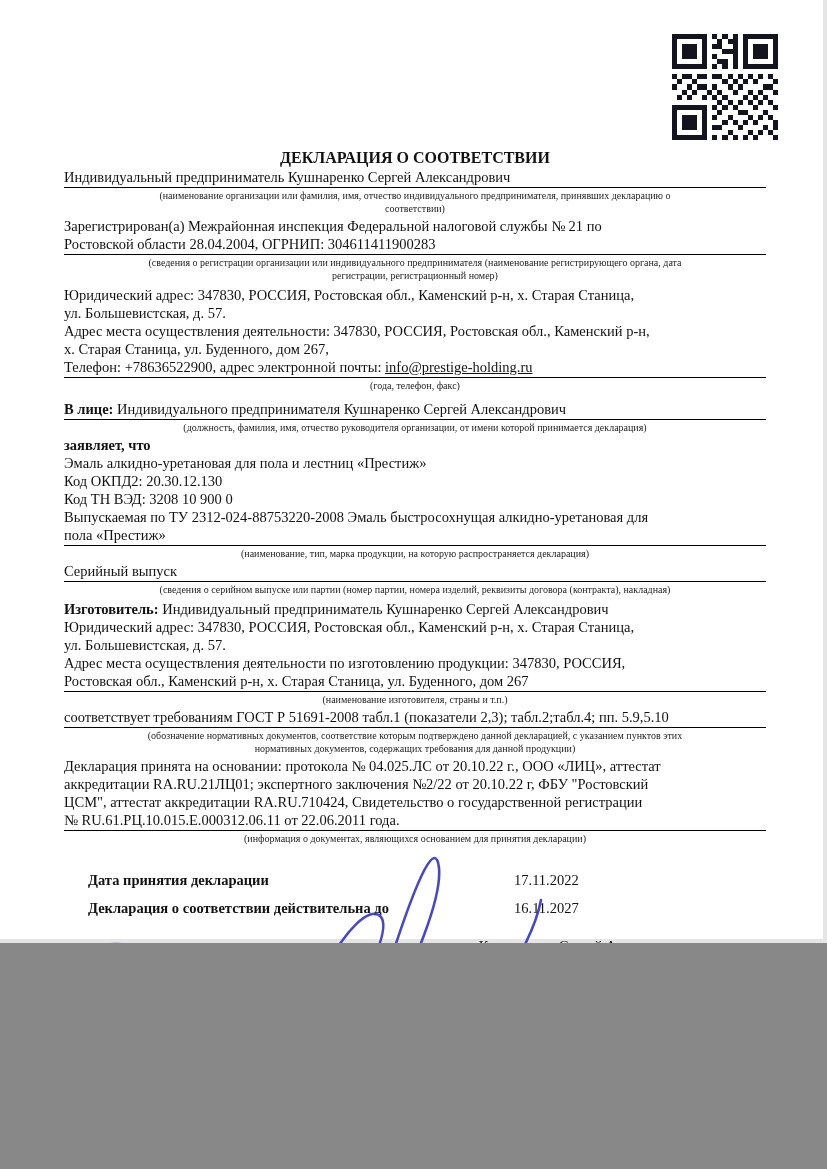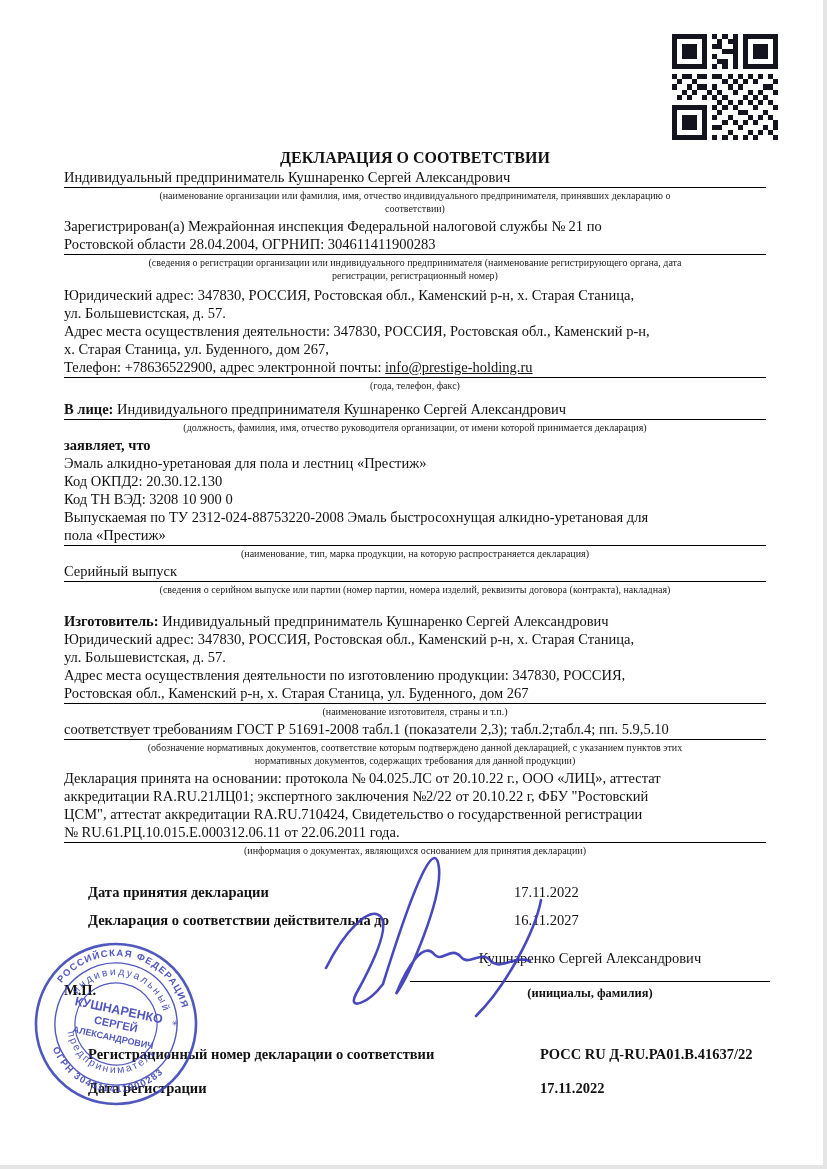--- a/index.html
+++ b/index.html
@@ -1,26 +1,26 @@
 <!DOCTYPE html>
 <html><head>
 <meta charset="utf-8">
 <style>
   html,body{margin:0;padding:0;background:#888;}
-  .page{position:relative;width:827px;height:1169px;background:#fff;overflow:hidden;
+  .page{position:relative;width:827px;height:943px;background:#fff;overflow:hidden;
         font-family:"Liberation Serif","DejaVu Serif",serif;color:#121212;
         box-shadow:inset -4px -4px 0 rgba(0,0,0,0.10);}
   .content{position:absolute;left:64px;top:148px;width:702px;font-size:14.5px;line-height:18px;}
   .title{font-weight:bold;font-size:16px;text-align:center;line-height:20px;}
   .ml{white-space:pre-line;}
   .u{border-bottom:1px solid #000;padding-bottom:1px;}
   .cap{font-size:10px;line-height:13px;text-align:center;white-space:pre-line;color:#1c1c1c;margin:1px 0 2px 0;}
   .b{font-weight:bold;}
   .email{text-decoration:underline;}
-  .mt4{margin-top:4px;}.mt8{margin-top:8px;}.mt16{margin-top:16px;}
+  .mt4{margin-top:4px;}.mt8{margin-top:8px;}.mt16{margin-top:4px;}
   .pair{display:flex;align-items:baseline;margin-top:10px;margin-left:24px;}
   .pair.first{margin-top:26px;}
   .pair .lbl{font-weight:bold;flex:0 0 426px;}
   .regpair .lbl{flex:0 0 452px;}
   .regpair .val{font-weight:bold;}
   .sigblock{position:relative;height:70px;margin-top:20px;}
   .mp{position:absolute;left:0;top:32px;font-weight:bold;}
   .signline{position:absolute;left:96px;top:0;width:168px;}
   .signline .rule{border-bottom:1px solid #000;height:36px;}
   .nameline{position:absolute;left:346px;top:0;width:360px;text-align:center;}

